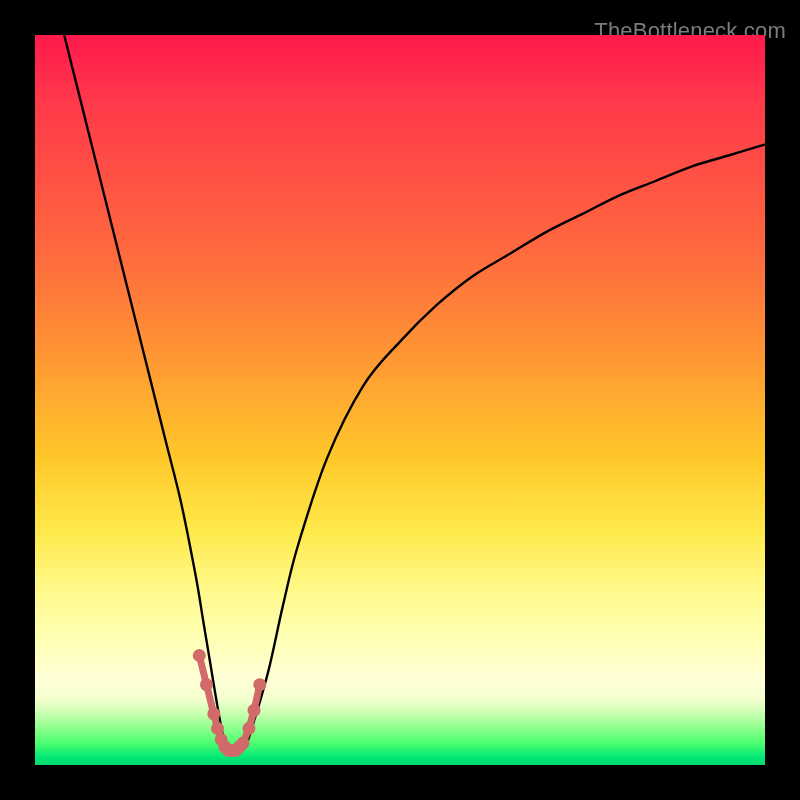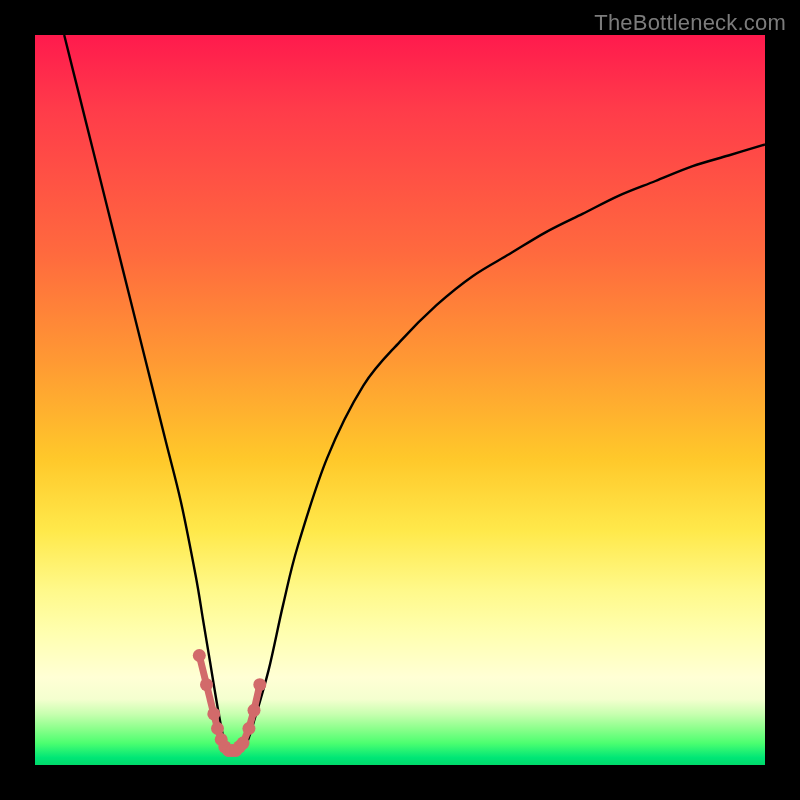--- a/index.html
+++ b/index.html
@@ -45,21 +45,21 @@
   }
   svg.curve {
     position: absolute;
     left: 0;
     top: 0;
     width: 730px;
     height: 730px;
   }
   .watermark {
     position: absolute;
-    top: 10px;
+    top: 18px;
     right: 14px;
     color: #7c7c7c;
     font-size: 22px;
     font-weight: 400;
     letter-spacing: 0.2px;
     user-select: none;
   }
 </style>
 </head>
 <body>

